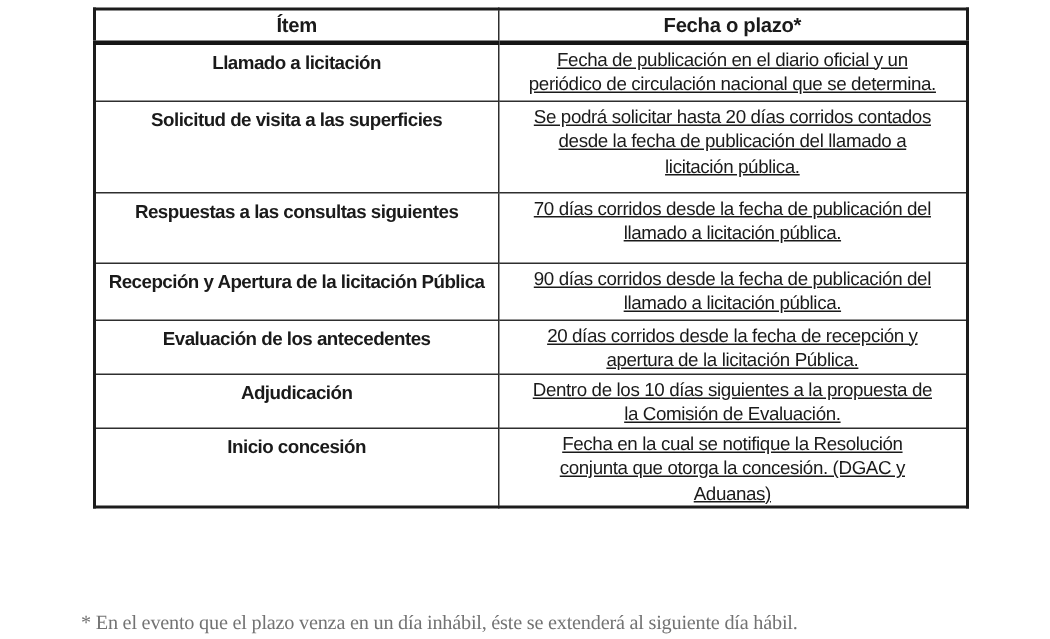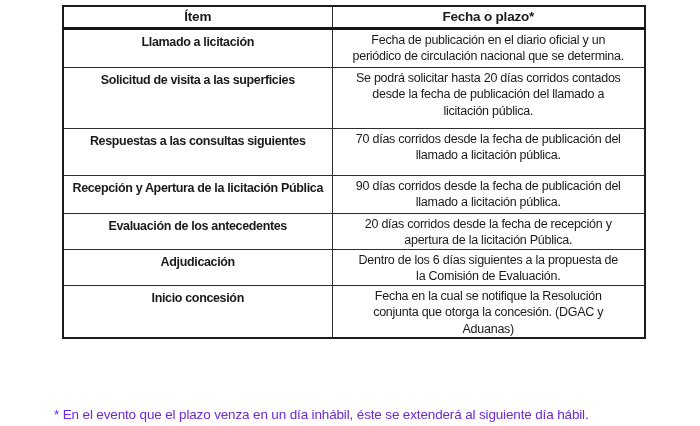--- a/index.html
+++ b/index.html
@@ -49,39 +49,41 @@
     line-height: 16px;
   }
   td.plazo-cell {
     vertical-align: top;
     padding: 2px 2px 0 2px;
     font-size: 12.5px;
     font-weight: 400;
     letter-spacing: -0.25px;
     white-space: pre-line;
     line-height: 16.5px;
+    text-decoration: underline;
   }
   tbody tr:nth-child(1) { height: 39px; }
   tbody tr:nth-child(2) { height: 61px; padding-left: 48px; }
   tbody tr:nth-child(3) { height: 47px; }
   tbody tr:nth-child(4) { height: 38px; }
   tbody tr:nth-child(5) { height: 34px; }
   tbody tr:nth-child(6) { height: 36px; }
   tbody tr:nth-child(7) { height: 34px; }
   tbody tr:nth-child(8) { height: 36px; }
   tbody tr:nth-child(9) { height: 52px; }
   .footnote {
     position: absolute;
     left: 54px; top: 407px;
     width: 600px;
     margin: 0;
     font-size: 13.5px;
     letter-spacing: -0.15px;
     line-height: 16px;
-    color: #6d28d9;
+    color: #737373;
+    font-family: Liberation Serif, serif;
   }
 </style>
 </head>
 <body>
 
 <div class="page">
 
   <table class="doc-table">
     <colgroup>
       <col class="item-col">
@@ -115,21 +117,21 @@
         <td class="plazo-cell">90 días corridos desde la fecha de publicación del
 llamado a licitación pública.</td>
       </tr>
       <tr>
         <td class="item-cell">Evaluación de los antecedentes</td>
         <td class="plazo-cell">20 días corridos desde la fecha de recepción y
 apertura de la licitación Pública.</td>
       </tr>
       <tr>
         <td class="item-cell">Adjudicación</td>
-        <td class="plazo-cell">Dentro de los 6 días siguientes a la propuesta de
+        <td class="plazo-cell">Dentro de los 10 días siguientes a la propuesta de
 la Comisión de Evaluación.</td>
       </tr>
       <tr>
         <td class="item-cell">Inicio concesión</td>
         <td class="plazo-cell">Fecha en la cual se notifique la Resolución
 conjunta que otorga la concesión. (DGAC y
 Aduanas)</td>
       </tr>
     </tbody>
   </table>

